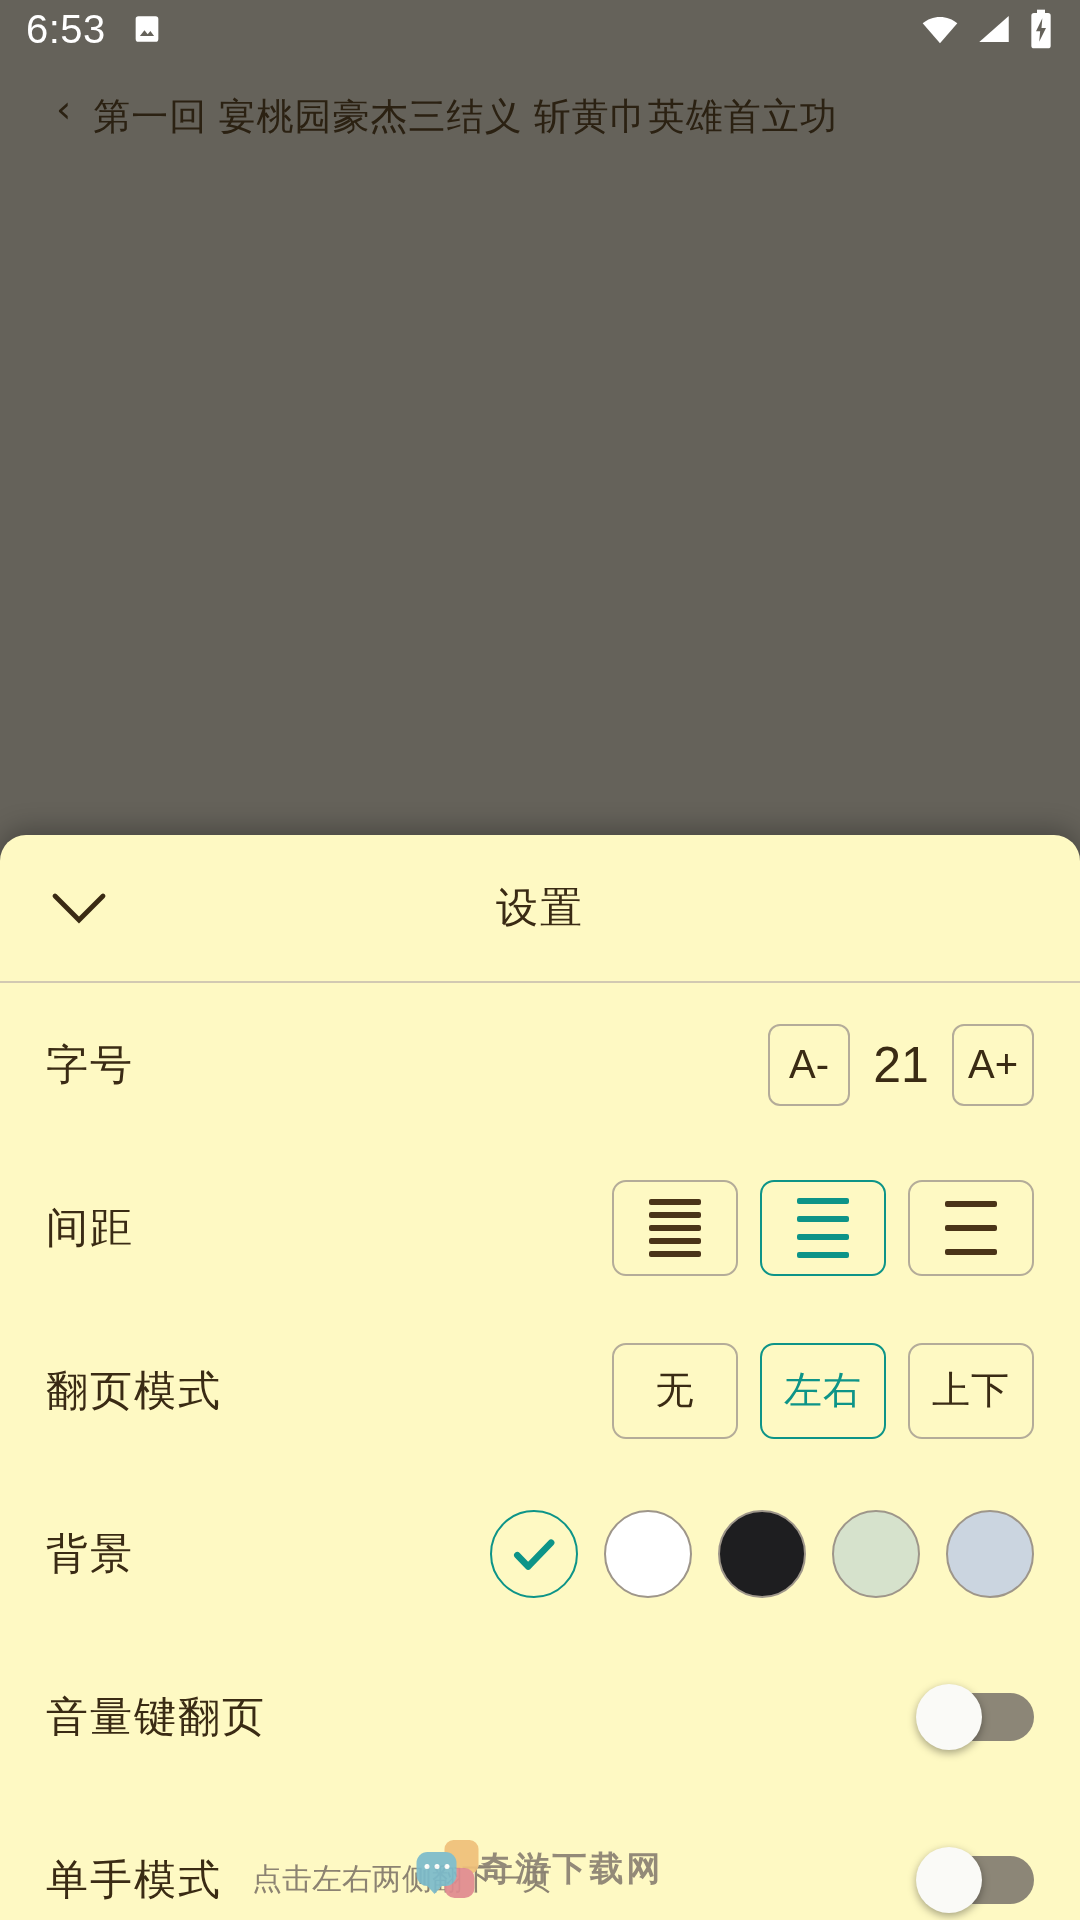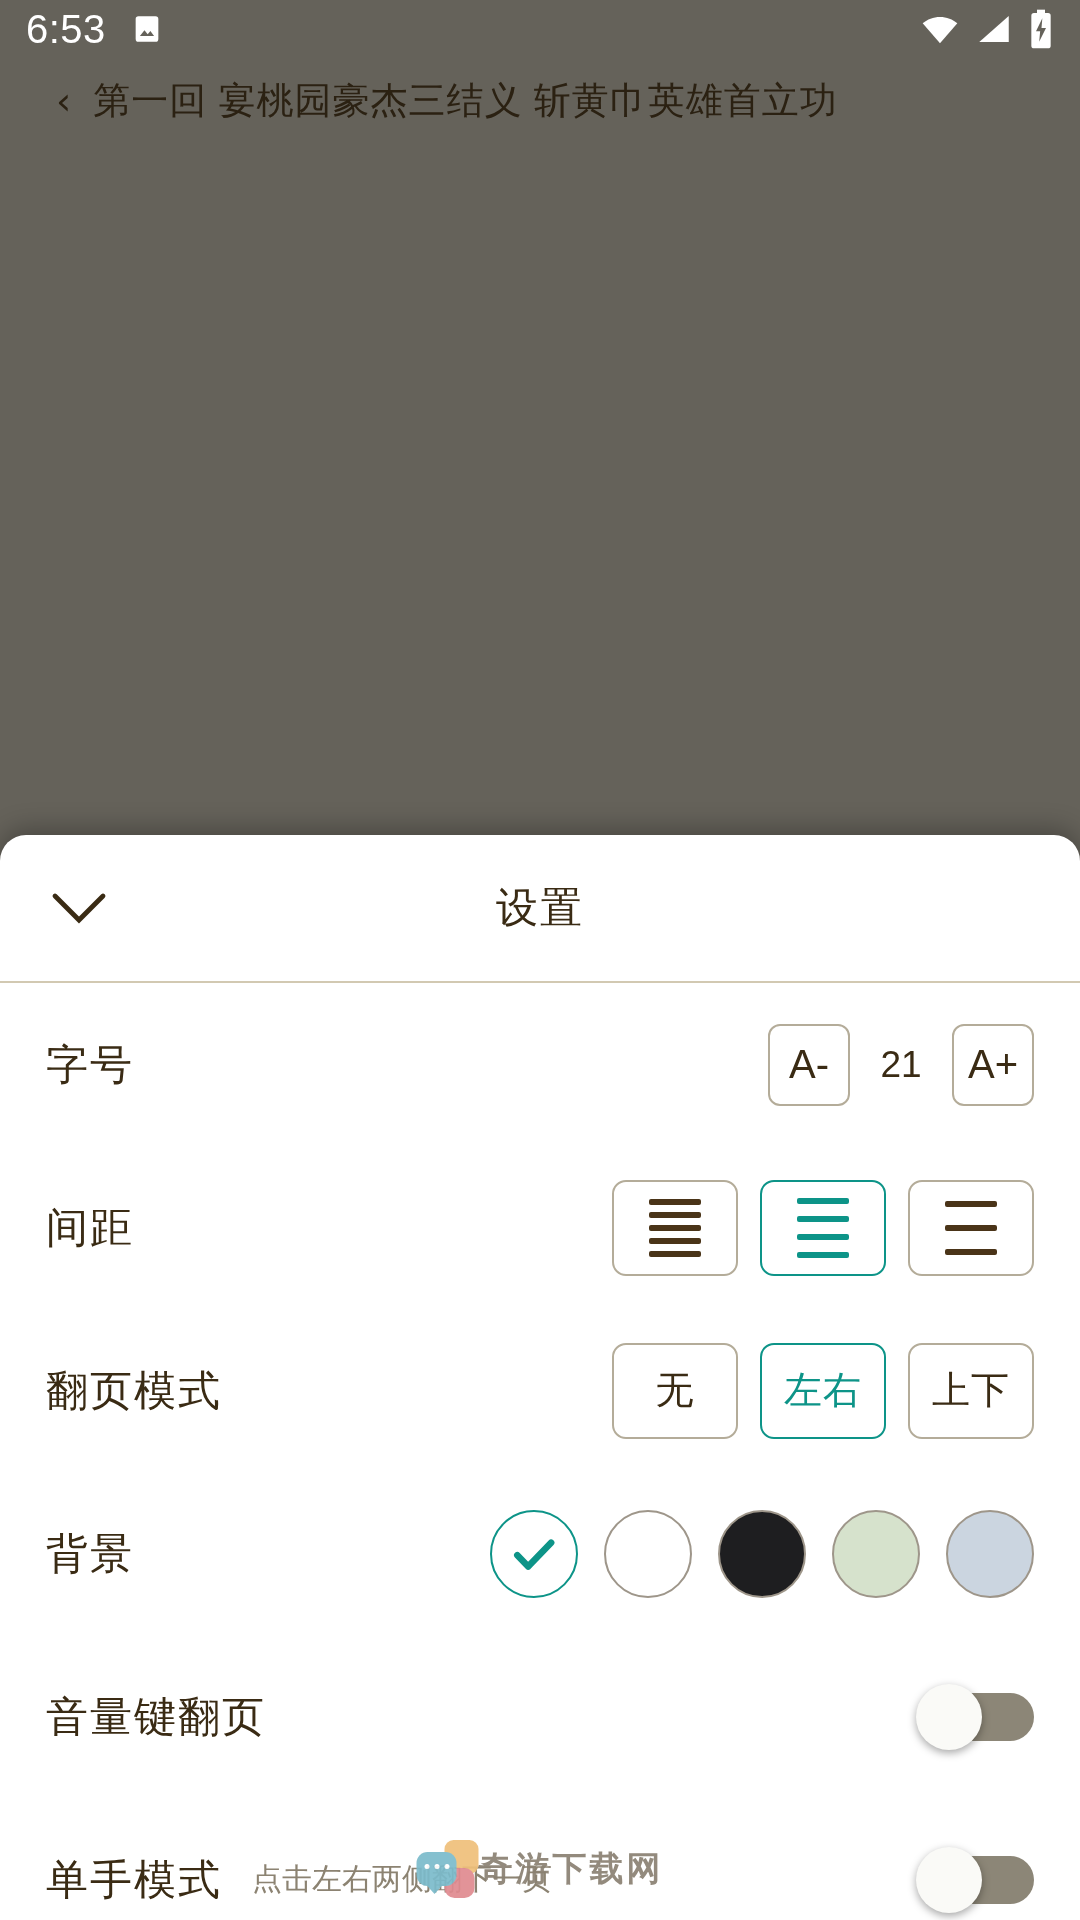--- a/index.html
+++ b/index.html
@@ -27,36 +27,36 @@
 
   #chapter-bar {
     display:flex; align-items:center;
     padding:18px 0 0 56px;
     color:#2B2112;
   }
   #chapter-bar .back-chevron {
     font-size:38px; line-height:1; margin-right:22px; color:#2B2112;
     font-family:"DejaVu Sans",sans-serif;
   }
-  #chapter-title { font-size:37px; letter-spacing:1px; white-space:nowrap; }
+  #chapter-title { font-size:37px; letter-spacing:1px; white-space:nowrap;margin-top:16px; }
 
   #book-text {
     padding:52px 44px 0 44px;
     color:#2B2112;
     font-size:59px;
     line-height:143px;
     letter-spacing:1px;
   }
   #book-text .ln { white-space:nowrap; }
 
   
   #settings-sheet {
     position:absolute; left:0; right:0; bottom:0;
     height:1085px;
-    background:#ffffff;
+    background:#fef9c3;
     border-top-left-radius:26px; border-top-right-radius:26px;
     box-shadow:0 -6px 26px rgba(0,0,0,0.28);
     overflow:hidden;
   }
   #sheet-header {
     height:148px; position:relative;
     display:flex; align-items:center; justify-content:center;
     border-bottom:2px solid #D2C9B2;
   }
   #collapse-chevron {
@@ -81,21 +81,21 @@
 
   
   .fs-btn {
     width:82px; height:82px;
     border:2px solid #B4AC99; border-radius:12px;
     background:transparent;
     display:flex; align-items:center; justify-content:center;
     font-size:40px; color:#3A2B14;
     font-family:"Liberation Sans",sans-serif;
   }
-  #font-size-value { font-size:37px; color:#3A2B14; min-width:58px; text-align:center; }
+  #font-size-value { font-size:50px; color:#3A2B14; min-width:58px; text-align:center; }
 
   
   .chip {
     width:104px; height:86px;
     border:2px solid #B4AC99; border-radius:14px;
     background:transparent;
     display:flex; align-items:center; justify-content:center;
     font-size:38px; color:#3A2B14; letter-spacing:1px;
   }
   .chip.selected { border-color:#0D9488; color:#0D9488;font-family:Liberation Mono, monospace; }

